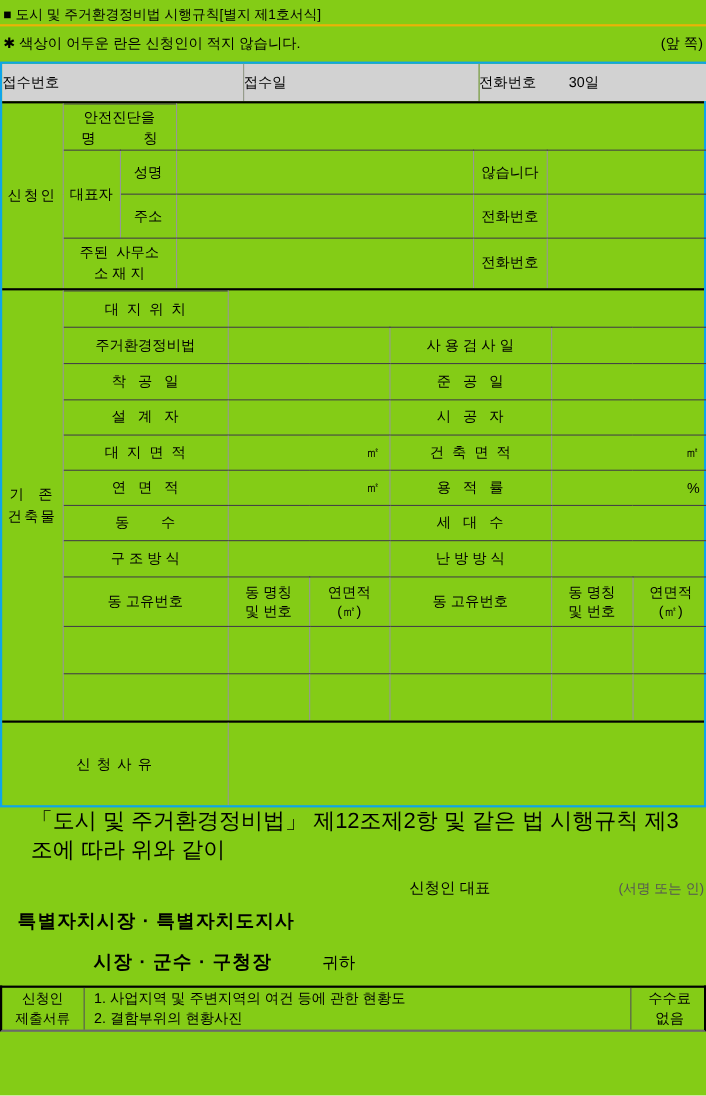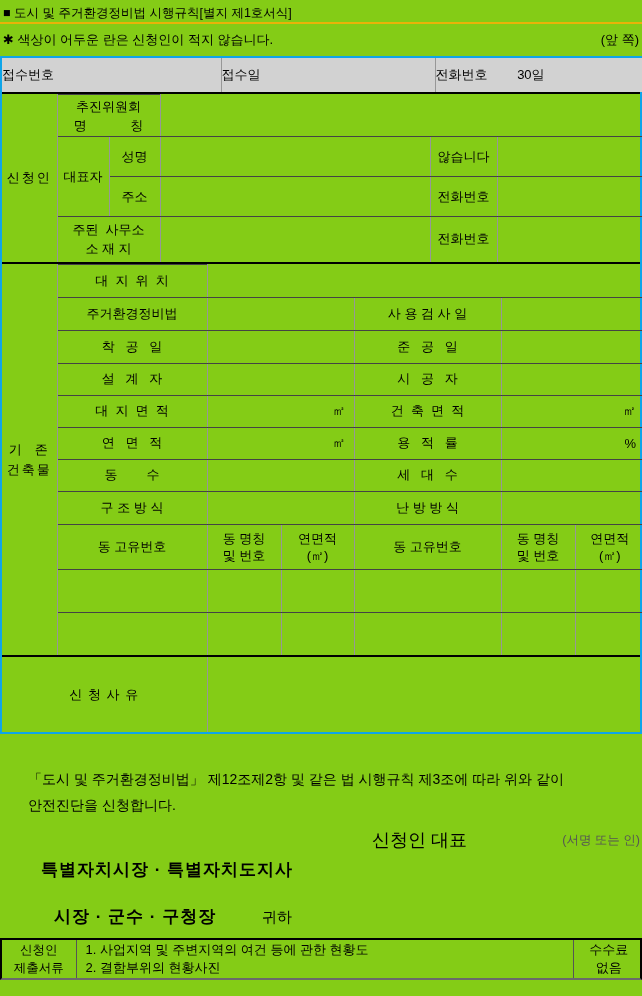--- a/index.html
+++ b/index.html
@@ -22,30 +22,30 @@
   .receipt td { background:#d2d2d2; vertical-align:top; padding:3px 5px; }
   .receipt .pp-val { margin-left:26px; }
 
   .lbl { text-align:center; white-space:pre; }
   .lbl2 { text-align:center; white-space:pre; line-height:19px; }
   .seclbl { text-align:center; white-space:pre; font-size:14px; letter-spacing:2px; line-height:20px; }
   .hdr6 { text-align:center; white-space:pre; font-size:12px; line-height:17px; }
   .unit { text-align:right; padding-right:8px !important; font-size:11px; vertical-align:middle; }
   .reason-lbl { text-align:center; font-size:14px; white-space:pre; letter-spacing:1px; }
 
-  .decl { margin-top:32px; padding:0 12px 0 28px; font-size:14px; line-height:26px; }
+  .decl { margin-top:0; padding:0 12px 0 28px; font-size:20px; line-height:26px; }
   .decl .l2 { padding-left:0; }
   .date-line { margin-top:10px; text-align:right; padding-right:16px; font-size:14px; white-space:pre; height:22px; line-height:22px; }
   .signer-line { margin-top:12px; display:flex; align-items:center; height:20px; }
   .signer-line .sp { width:372px; flex:none; }
-  .signer-line .who { font-size:18px; white-space:pre; }
+  .signer-line .who { font-size:14px; white-space:pre; }
   .signer-line .fill { flex:1; }
   .signer-line .sign { font-size:12.5px; color:#555; padding-right:2px; white-space:pre; }
-  .addr1 { margin-top:8px; padding-left:41px; font-size:17px; font-weight:bold; letter-spacing:1px; height:24px; line-height:24px; }
-  .addr2 { margin-top:22px; padding-left:54px; font-size:17px; font-weight:bold; letter-spacing:1px; height:26px; line-height:26px; }
+  .addr1 { margin-top:8px; padding-left:16px; font-size:17px; font-weight:bold; letter-spacing:1px; height:24px; line-height:24px; }
+  .addr2 { margin-top:12px; padding-left:85px; font-size:17px; font-weight:bold; letter-spacing:1px; height:26px; line-height:26px; }
   .addr2 .gwiha { font-weight:normal; font-size:15px; margin-left:40px; letter-spacing:0; }
 
   .attach { margin-top:8px; border:2px solid #000; border-bottom-color:#6a6a6a; }
   table.at { width:100%; border-collapse:collapse; table-layout:fixed; }
   table.at td { border:1px solid #555; padding:0; font-size:13px; }
   .attach .c1 { text-align:center; white-space:pre; font-size:12.5px; line-height:18px; }
   .attach .c2 { padding:1px 0 1px 9px; white-space:pre; line-height:18px; }
   .attach .c3 { text-align:center; white-space:pre; line-height:18px; }
 </style>
 </head>
@@ -86,21 +86,21 @@
           <col style="width:55px">
           <col style="width:52px">
           <col style="width:51px">
           <col style="width:270px">
           <col style="width:67px">
           <col style="width:147px">
         </colgroup>
       <tbody>
           <tr style="height:42px">
         <td class="seclbl bl0 bt0 bb0" rowspan="4">신청인</td>
-        <td class="lbl2" colspan="2">추진위원회
+        <td class="lbl2" colspan="2">안전진단을
 명            칭</td>
         <td class="br0 bt0" colspan="3"></td>
       </tr>
       <tr style="height:40px">
         <td class="lbl" rowspan="2">대표자</td>
         <td class="lbl">성명</td>
         <td></td>
         <td class="lbl">않습니다</td>
         <td class="br0"></td>
       </tr>
@@ -224,21 +224,20 @@
         <td class="reason-lbl bl0 bt0 bb0">신 청 사 유</td>
         <td class="br0 bt0 bb0"></td>
       </tr>
     </tbody>
       </table>
 
   </div>
 
   <div class="decl">
     <div>「도시 및 주거환경정비법」  제12조제2항 및 같은 법 시행규칙 제3조에 따라 위와 같이</div>
-    <div class="l2">안전진단을 신청합니다.</div>
   </div>
 
 
   <div class="signer-line">
     <span class="sp"></span>
     <span class="who">신청인 대표</span>
     <span class="fill"></span>
     <span class="sign">(서명 또는 인)</span>
   </div>
 

